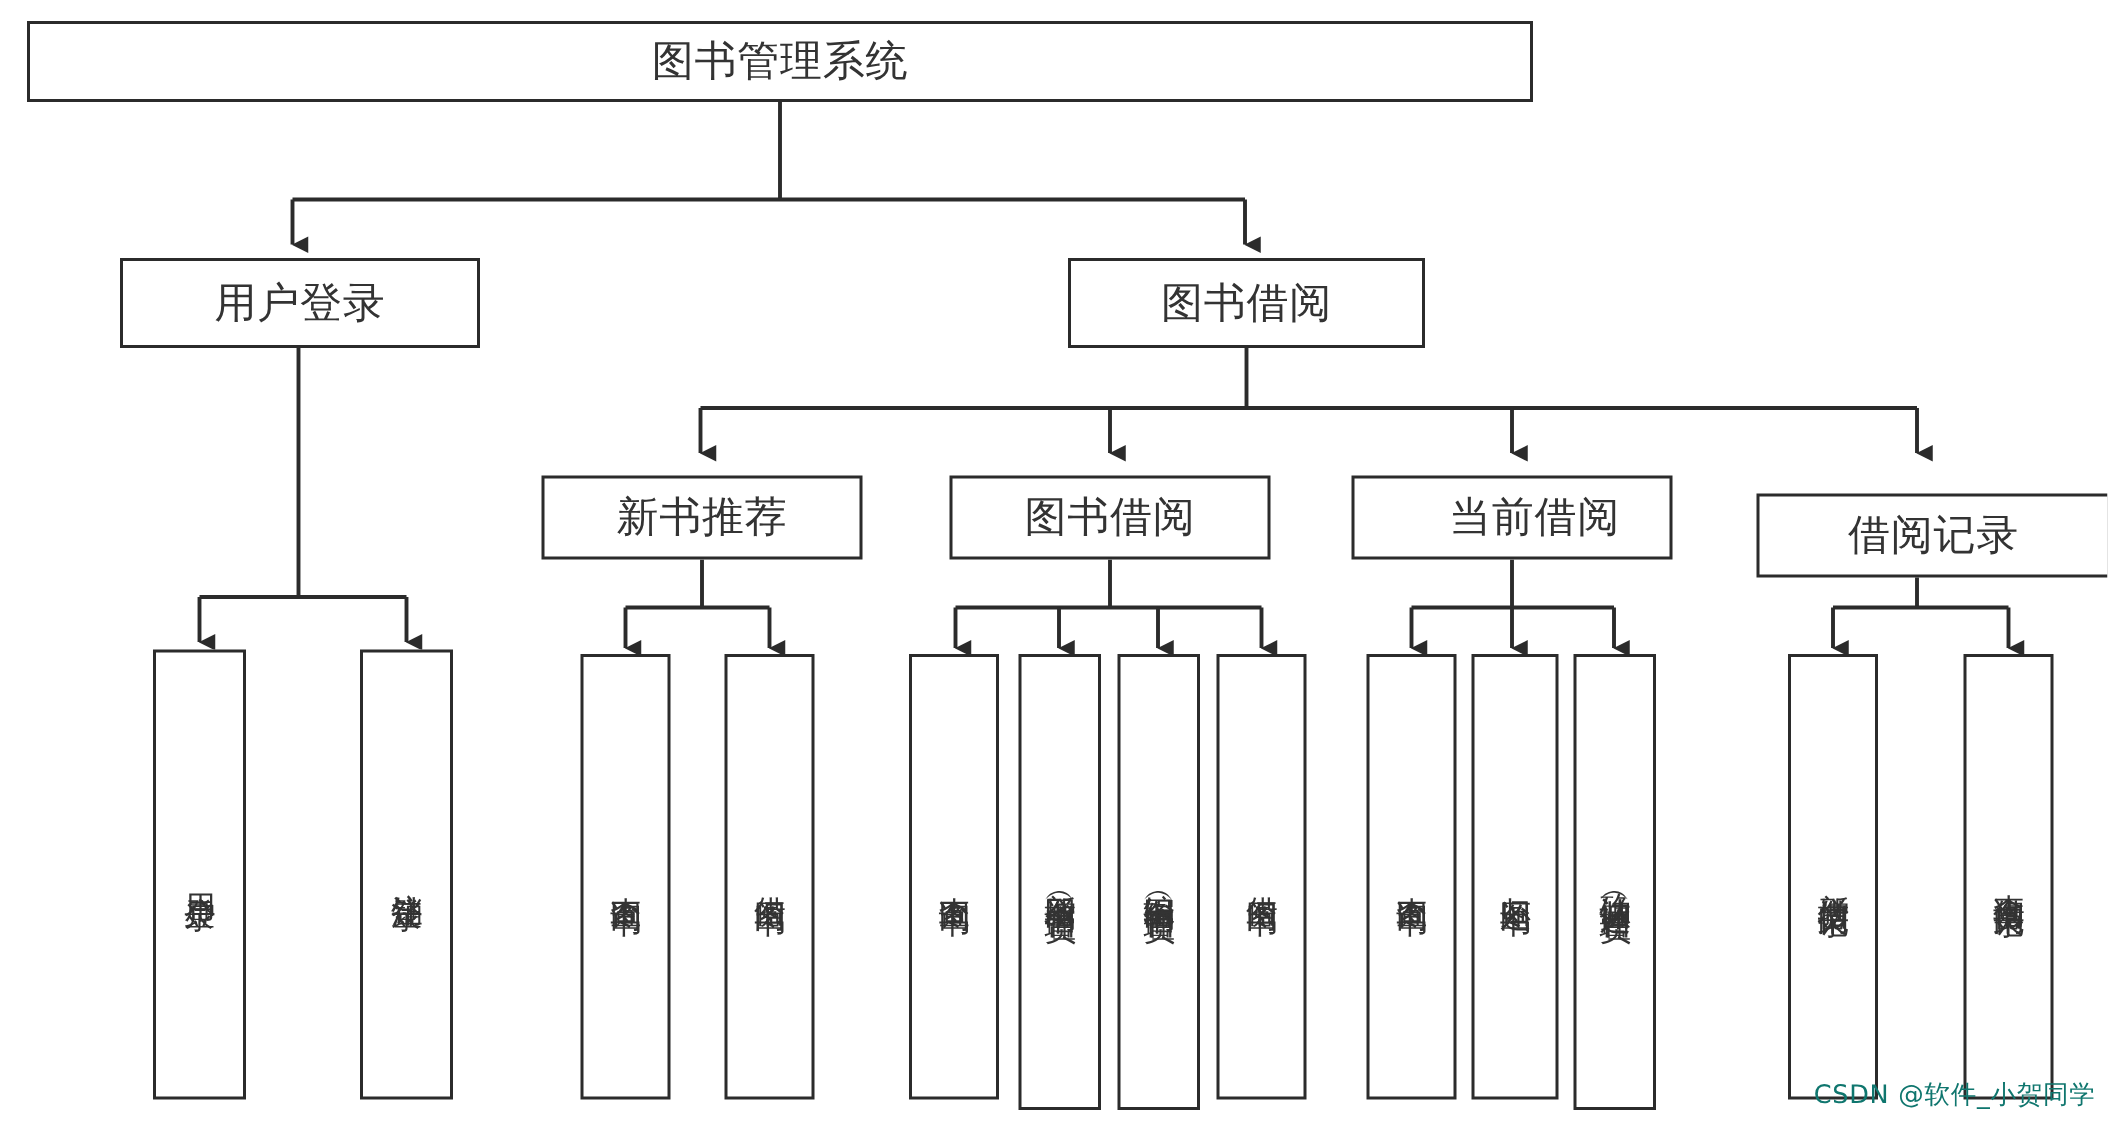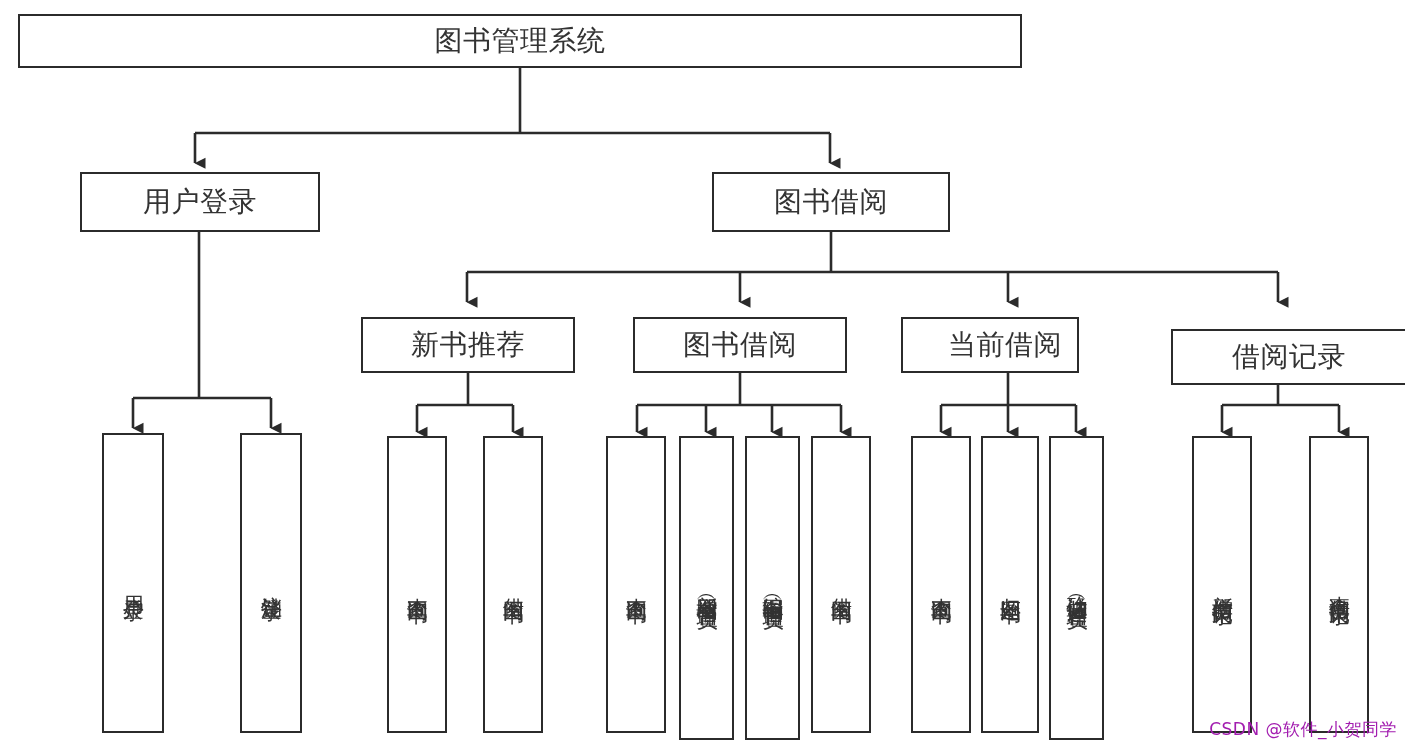--- a/index.html
+++ b/index.html
@@ -55,21 +55,21 @@
     white-space: normal;
   }
   .node-label {
     display: block;
   }
   #watermark {
     position: absolute;
     right: 8px;
     bottom: 6px;
     font-size: 17px;
-    color: #a21caf;
+    color: #0f766e;
     letter-spacing: 0.5px;
     white-space: nowrap;
   }
 </style>
 </head>
 <body>
 
 <div id="canvas">
 
   <svg id="wires" viewBox="0 0 1405 747" width="1405" height="747" xmlns="http://www.w3.org/2000/svg">
@@ -151,21 +151,21 @@
   </div>
 
   <div class="node horiz" style="left:361px; top:317px; width:214px; height:56px;">
     <span class="node-label">新书推荐</span>
   </div>
 
   <div class="node horiz" style="left:633px; top:317px; width:214px; height:56px;">
     <span class="node-label">图书借阅</span>
   </div>
 
-  <div class="node horiz" style="left:901px; top:317px; width:178px; height:56px;padding-left:30px;">
+  <div class="node horiz" style="left:901px; top:317px; width:214px; height:56px;padding-left:30px;">
     <span class="node-label">当前借阅</span>
   </div>
 
   <div class="node horiz" style="left:1171px; top:329px; width:236px; height:56px;">
     <span class="node-label">借阅记录</span>
   </div>
 
   <div class="node vert" style="left:102px; top:433px; width:62px; height:300px;">
     <span class="node-label">用户登录</span>
   </div>

